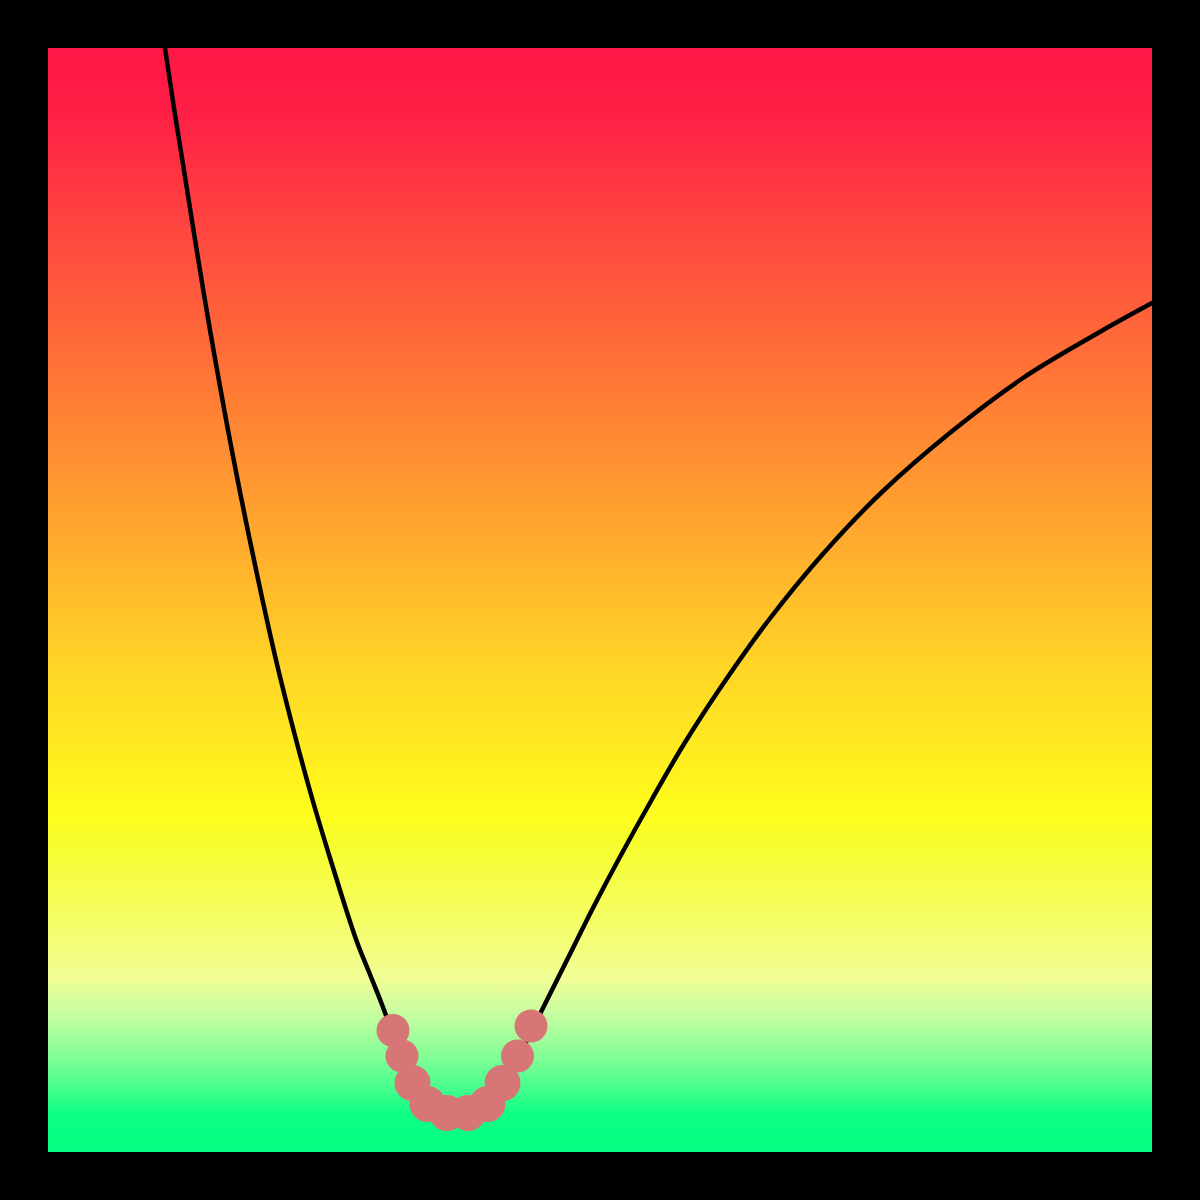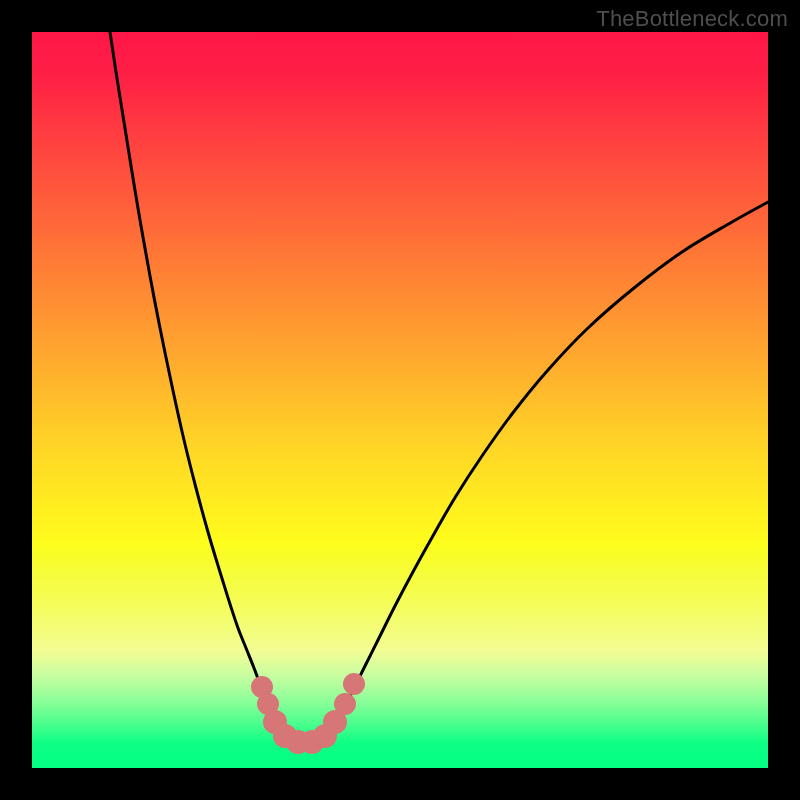--- a/index.html
+++ b/index.html
@@ -65,21 +65,20 @@
     position: absolute;
     left: 0;
     top: 0;
   }
 </style>
 </head>
 <body>
 
 <div class="frame">
 
-  <div class="watermark">TheBottleneck.com</div>
 
   <div class="plot">
     <svg id="chart-svg" width="736" height="736" viewBox="0 0 736 736">
 
     <path d="M78 0 C 79.08 7.199999999999999, 81.48 23.8, 84 40 C 86.52 56.2, 89.12 72, 92 90 C 94.88 108, 97.12 122.36, 100 140 C 102.88 157.64, 104.76 169.28, 108 188 C 111.24 206.72, 114.4 224.56, 118 244 C 121.6 263.44, 124.04 276.2, 128 296 C 131.96 315.8, 135.68 333.84, 140 354 C 144.32 374.16, 147.68 389.64, 152 408 C 156.32 426.36, 159.68 439.44, 164 456 C 168.32 472.56, 171.68 484.88, 176 500 C 180.32 515.12, 184.04 527.04, 188 540 C 191.96 552.96, 194.76 561.92, 198 572 C 201.24 582.08, 203.12 588.08, 206 596 C 208.88 603.92, 211.12 608.8, 214 616 C 216.88 623.2, 219.48 629.52, 222 636 C 224.52 642.48, 225.84 646.6, 228 652 C 230.16 657.4, 232.2 661.68, 234 666 C 235.8 670.32, 236.56 672.4, 238 676 C 239.44 679.6, 240.56 682.76, 242 686 C 243.44 689.24, 244.56 691.12, 246 694 C 247.44 696.88, 249.28 700.56, 250 702 C 250.72 703.44, 248.56 700.92, 250 702 C 251.44 703.08, 255.12 706.56, 258 708 C 260.88 709.44, 263.12 709.64, 266 710 C 268.88 710.36, 271.12 710, 274 710 C 276.88 710, 279.12 710.36, 282 710 C 284.88 709.64, 287.48 709.44, 290 708 C 292.52 706.56, 294.92 703.08, 296 702 C 297.08 700.92, 294.56 704.16, 296 702 C 297.44 699.84, 301.12 694.68, 304 690 C 306.88 685.32, 308.76 682.12, 312 676 C 315.24 669.88, 318.04 663.92, 322 656 C 325.96 648.08, 329.32 641.36, 334 632 C 338.68 622.64, 342.6 614.8, 348 604 C 353.4 593.2, 357.88 583.88, 364 572 C 370.12 560.12, 375.16 550.6, 382 538 C 388.84 525.4, 394.44 515.32, 402 502 C 409.56 488.68, 415.36 478.04, 424 464 C 432.64 449.96, 439.92 438.76, 450 424 C 460.08 409.24, 468.12 397.48, 480 382 C 491.88 366.52, 502.32 353.48, 516 338 C 529.68 322.52, 540.52 310.76, 556 296 C 571.48 281.24, 585.08 269.68, 602 256 C 618.92 242.32, 632.36 231.88, 650 220 C 667.64 208.12, 684.52 199, 700 190 C 715.48 181, 729.52 173.6, 736 170" fill="none" stroke="#000000" stroke-width="3" stroke-linecap="round" stroke-linejoin="round"></path>
         <circle cx="230" cy="655" r="11" fill="#d77676"></circle>
         <circle cx="236" cy="672" r="11" fill="#d77676"></circle>
         <circle cx="243" cy="690" r="12" fill="#d77676"></circle>
         <circle cx="253" cy="704" r="12" fill="#d77676"></circle>
         <circle cx="266" cy="710" r="12" fill="#d77676"></circle>

